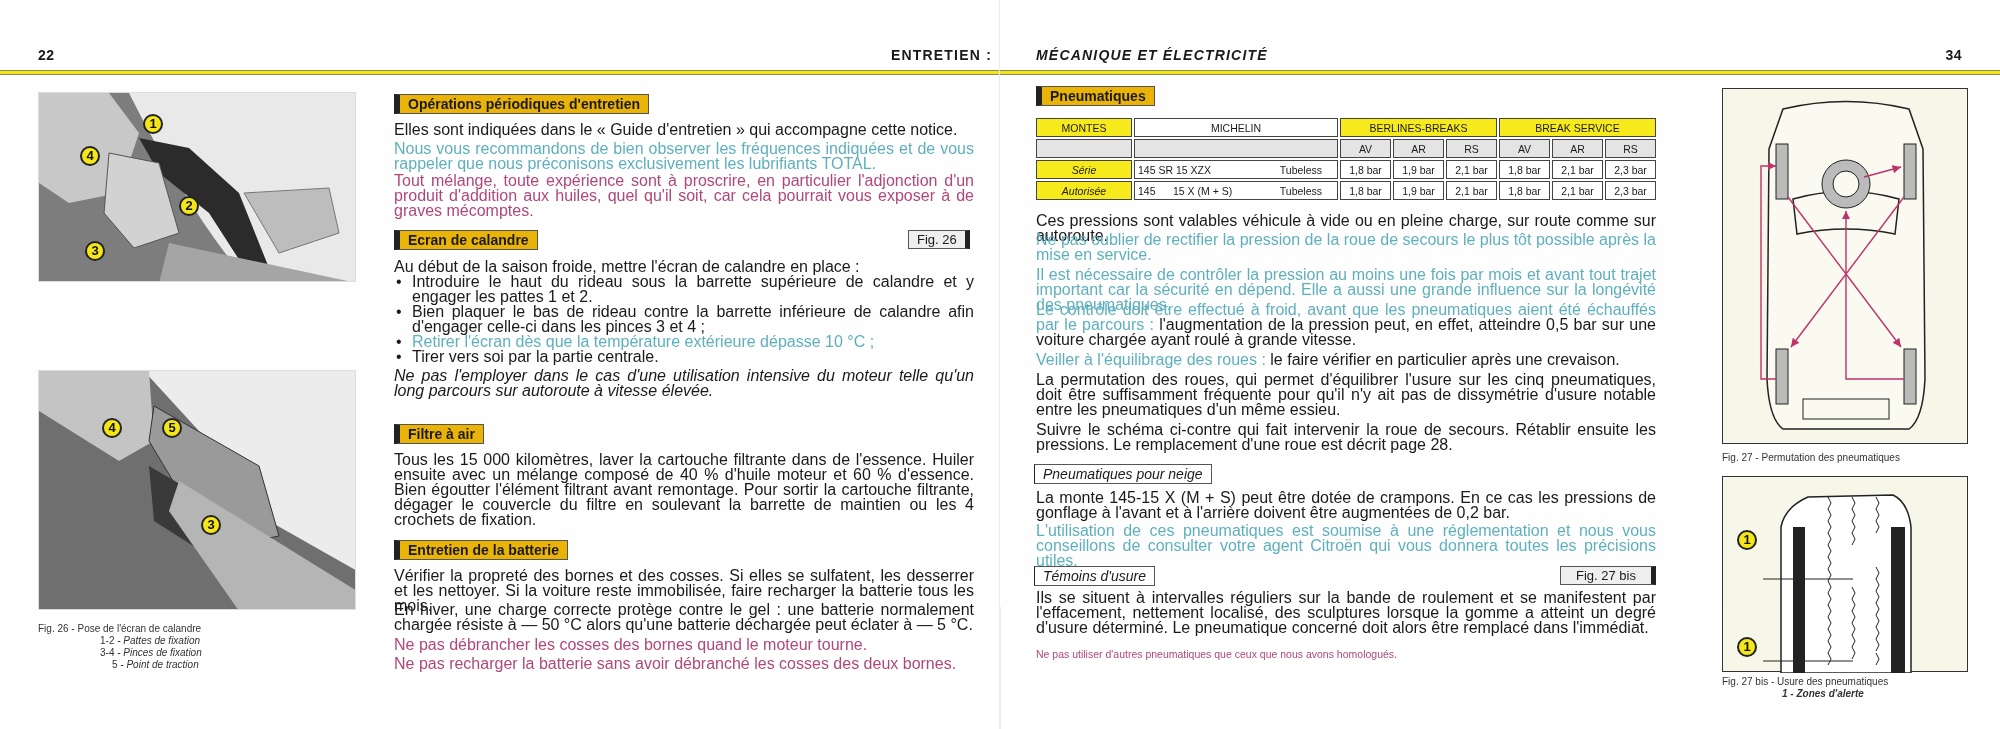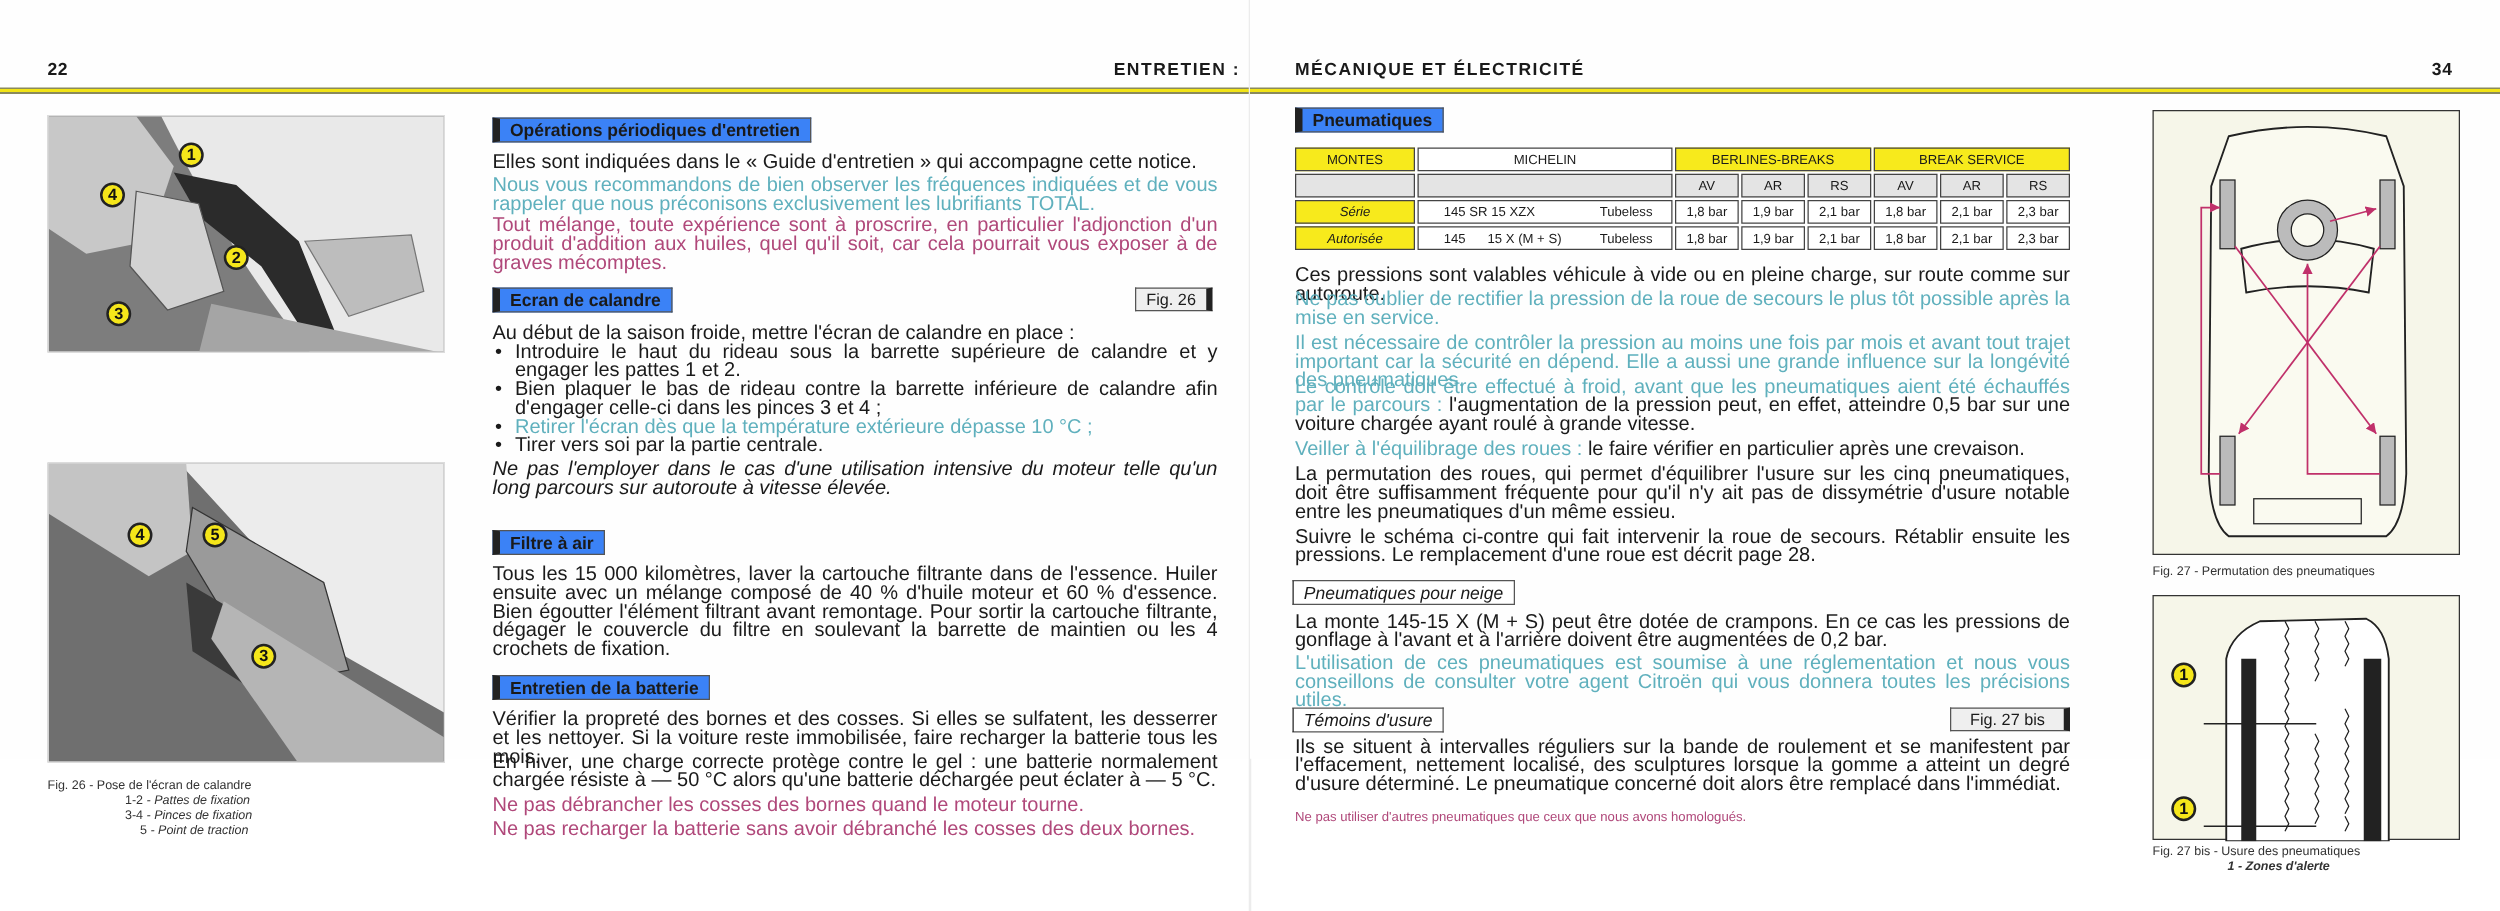--- a/index.html
+++ b/index.html
@@ -19,41 +19,41 @@
   .photo { position: absolute; border: 1px solid #ddd; overflow: hidden; background: #b8b8b8; }
   .photo svg { display: block; }
   .callout { position: absolute; width: 20px; height: 20px; border-radius: 50%;
              background: #f5e61a; border: 2px solid #222; font-size: 13px; font-weight: bold;
              text-align: center; line-height: 16px; color: #111; }
 
   .caption { position: absolute; font-size: 10px; color: #333; line-height: 12px; }
   .caption .sub { padding-left: 62px; font-style: italic; }
   .caption .lbl { font-style: normal; }
 
-  .section-title { position: absolute; display: inline-block; background: #3b82f6; border: 1px solid #555;
+  .section-title { position: absolute; display: inline-block; background: #eab308; border: 1px solid #555;
                    border-left: 6px solid #222; padding: 1px 8px; font-weight: bold; font-size: 14px; }
   .section-title.plain { border-left: 1px solid #222; background: #fff; font-weight: normal; font-style: italic; }
   .fig-ref { position: absolute; background: #efefef; border: 1px solid #555; border-right: 5px solid #222;
              padding: 1px 8px; font-size: 13px; }
 
   .text { position: absolute; font-size: 16px; line-height: 15px; text-align: justify; }
   .black { color: #1a1a1a; }
   .cyan { color: #5fb0bd; }
   .magenta { color: #b0487a; }
   .italic { font-style: italic; }
   ul.bullets { list-style: none; }
   ul.bullets li { position: relative; padding-left: 18px; }
   ul.bullets li::before { content: "\2022"; position: absolute; left: 2px; color: #1a1a1a; }
 
   table.tyres { position: absolute; border-collapse: separate; border-spacing: 2px; font-size: 10.5px; }
   table.tyres td { border: 1px solid #444; text-align: center; height: 19px; padding: 0 3px; background: #fff; }
   table.tyres td.hl { background: #f7ea1c; }
   table.tyres td.hatch { background: #e4e4e4; }
   table.tyres td.rowlbl { background: #f7ea1c; font-style: italic; }
-  table.tyres td.tyre { text-align: left; padding-left: 20px; }
+  table.tyres td.tyre { text-align: left; padding-left: 3px; }
 
   .diagram { position: absolute; background: #f6f6e9; border: 1px solid #333; }
 </style>
 </head>
 <body>
 
 <div class="page page-left">
   <div class="page-number" style="left:38px;">22</div>
   <div class="running-head" style="right:8px;">ENTRETIEN :</div>
   <div class="rule" style="left:0; width:1000px;"></div>
@@ -117,21 +117,21 @@
   <div class="section-title" style="left:394px; top:540px;">Entretien de la batterie</div>
   <div class="text black" style="left:394px; top:568px; width:580px;">Vérifier la propreté des bornes et des cosses. Si elles se sulfatent, les desserrer et les nettoyer. Si la voiture reste immobilisée, faire recharger la batterie tous les mois.</div>
   <div class="text black" style="left:394px; top:602px; width:580px;">En hiver, une charge correcte protège contre le gel : une batterie normalement chargée résiste à — 50 °C alors qu'une batterie déchargée peut éclater à — 5 °C.</div>
   <div class="text magenta" style="left:394px; top:637px; width:580px;">Ne pas débrancher les cosses des bornes quand le moteur tourne.</div>
   <div class="text magenta" style="left:394px; top:656px; width:580px;">Ne pas recharger la batterie sans avoir débranché les cosses des deux bornes.</div>
 </div>
 
 <div class="gutter"></div>
 
 <div class="page page-right">
-  <div class="running-head" style="left:36px;">MÉCANIQUE ET ÉLECTRICITÉ</div>
+  <div class="running-head" style="left:36px;font-style:italic;">MÉCANIQUE ET ÉLECTRICITÉ</div>
   <div class="page-number" style="right:38px;">34</div>
   <div class="rule" style="left:0; width:1000px;"></div>
 
   <div class="section-title" style="left:36px; top:86px;">Pneumatiques</div>
 
   <table class="tyres" style="left:34px; top:116px; width:624px;">
     <tbody>
         <tr>
       <td class="hl" style="width:96px;">MONTES</td>
       <td style="width:204px;">MICHELIN</td>

